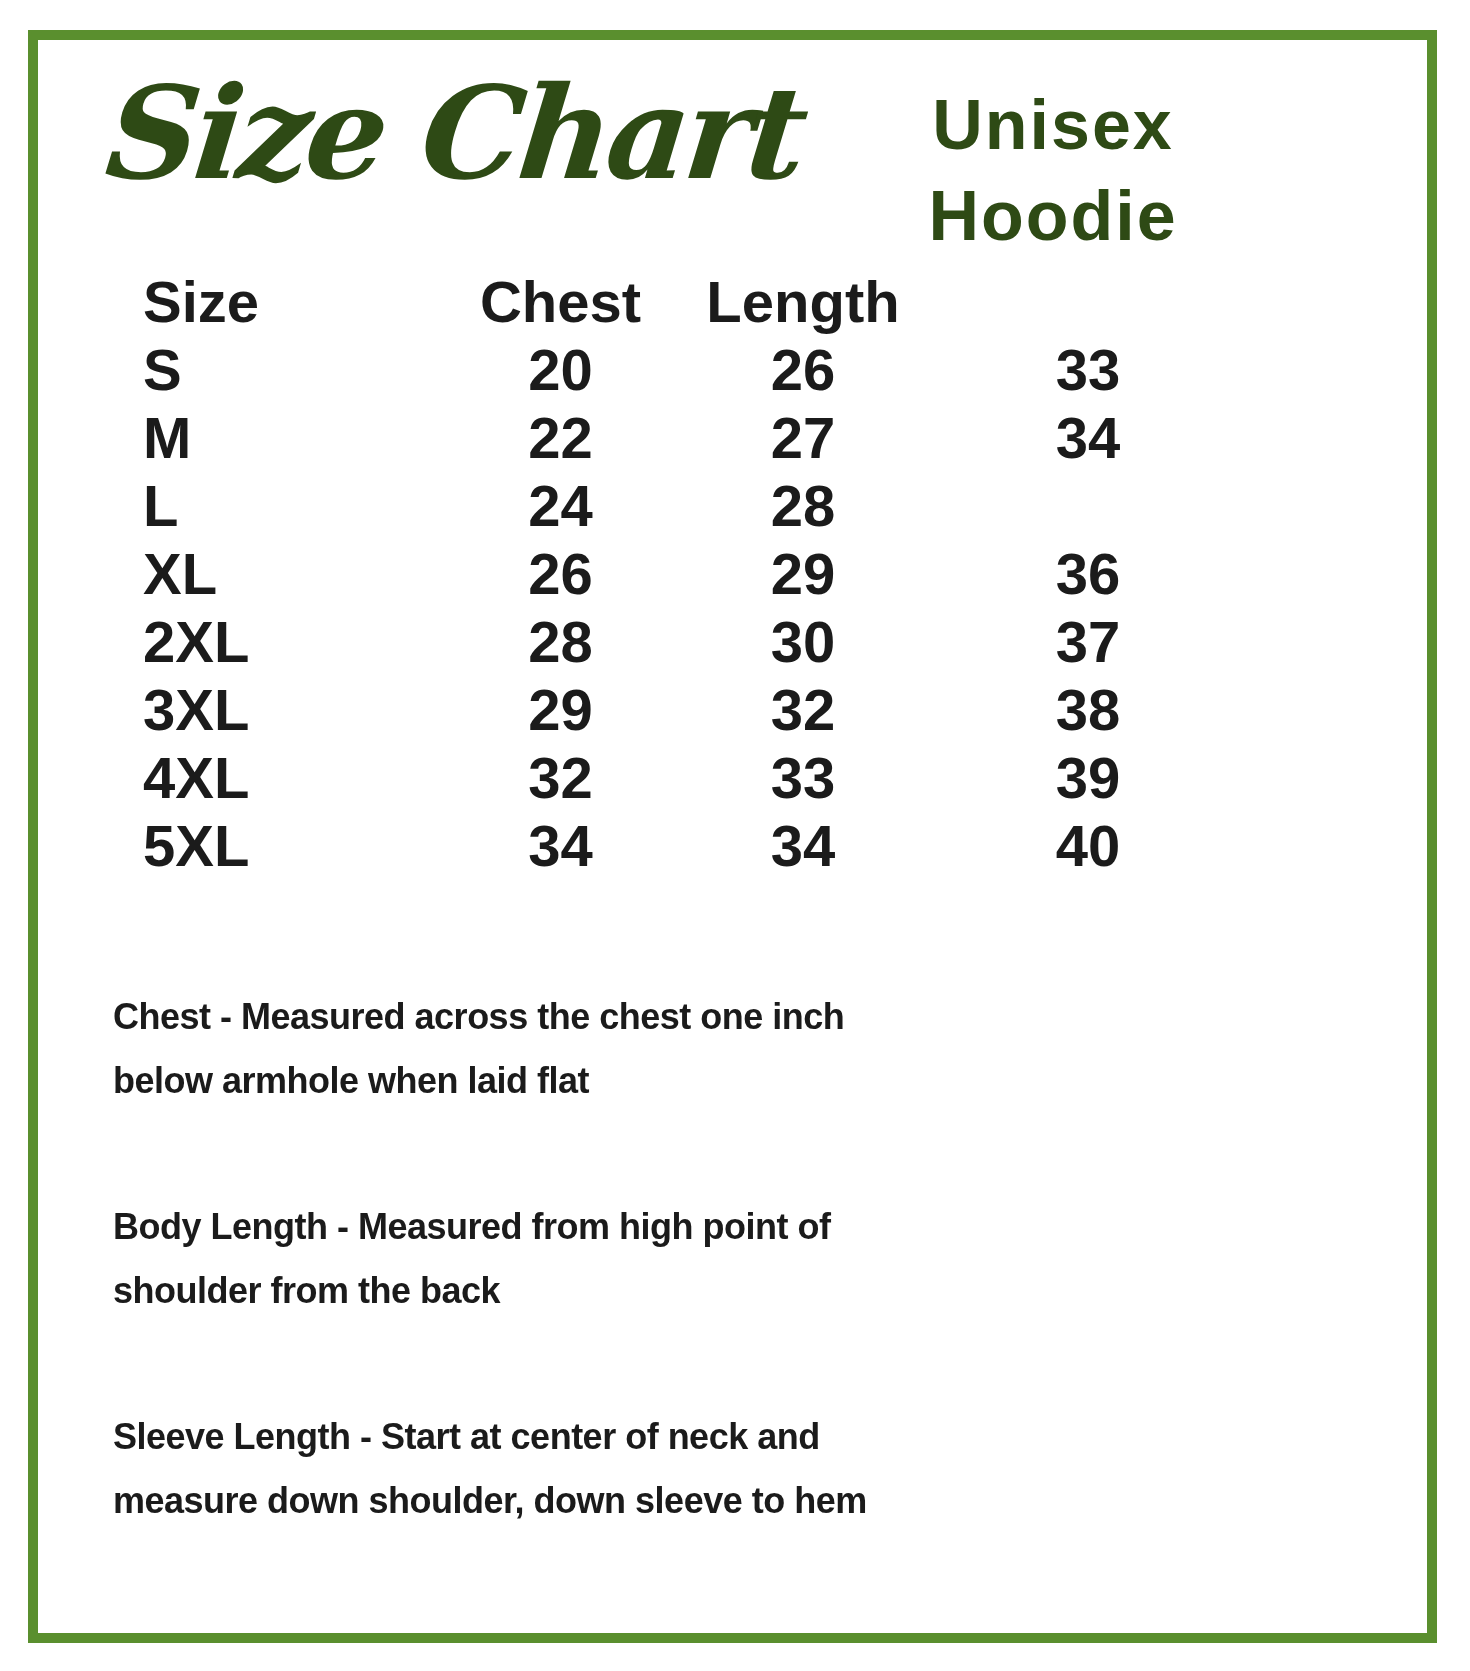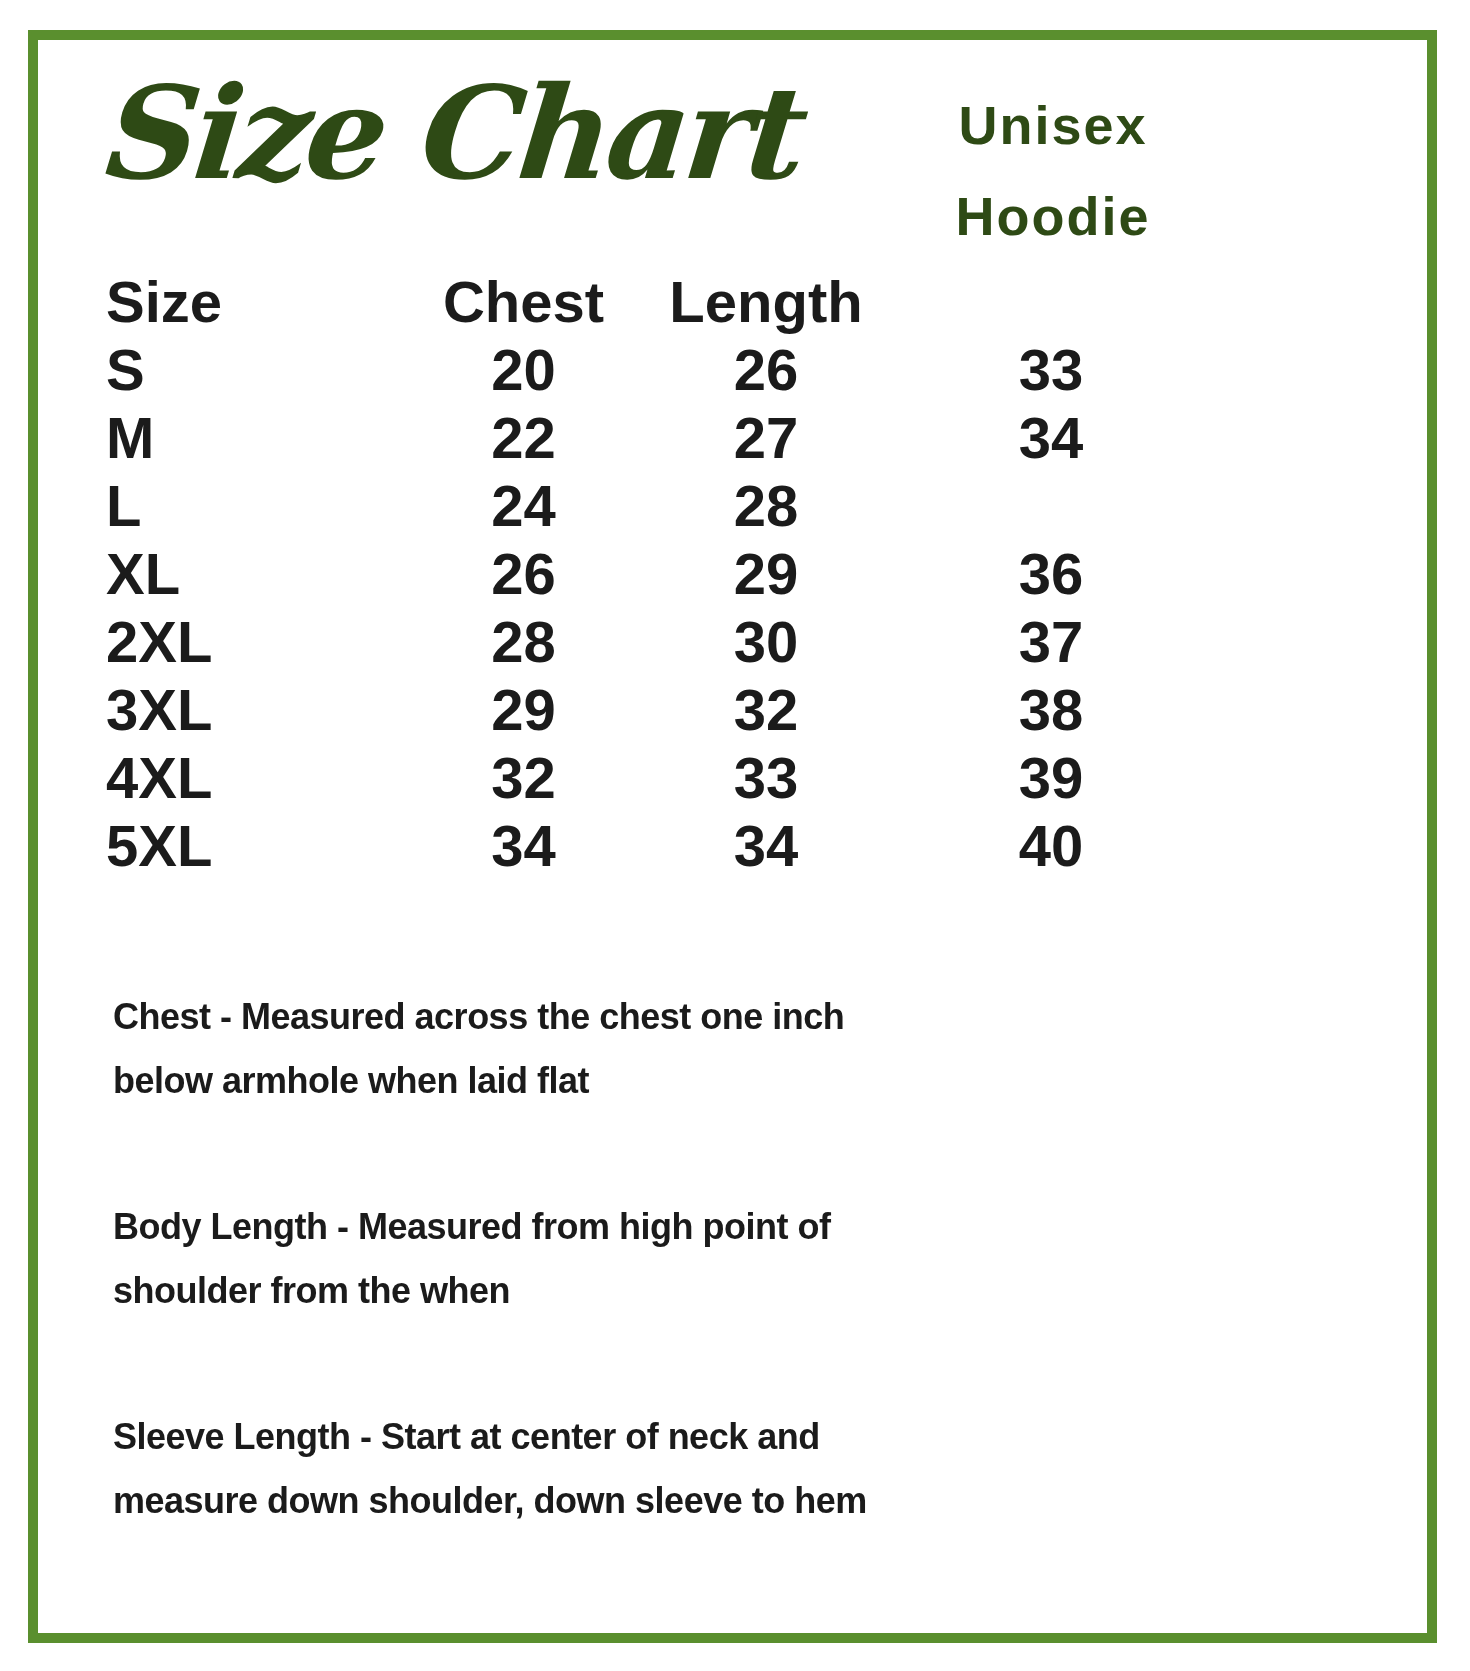--- a/index.html
+++ b/index.html
@@ -30,31 +30,31 @@
     color: #2e4a15;
     transform: skewX(-6deg);
     white-space: nowrap;
   }
   .product {
     position: absolute;
     left: 860px; top: 40px;
     width: 310px;
     text-align: center;
     font-weight: bold;
-    font-size: 54px;
+    font-size: 70px;
     line-height: 91px;
     letter-spacing: 2px;
     color: #2e4a15;
   }
   
   .size-table {
     position: absolute;
     left: 0; top: 228px;
     width: 100%;
-    padding-left: 68px;
+    padding-left: 105px;
     font-weight: bold;
     font-size: 58px;
   }
   .tr {
     display: grid;
     grid-template-columns: 310px 215px 270px 300px;
     height: 68px;
     line-height: 68px;
   }
   .td { white-space: nowrap; }
@@ -143,21 +143,21 @@
     </div>
   </div>
 
   <div class="notes">
     <div class="note">
       <div>Chest - Measured across the chest one inch</div>
       <div>below armhole when laid flat</div>
     </div>
     <div class="note">
       <div>Body Length - Measured from high point of</div>
-      <div>shoulder from the when</div>
+      <div>shoulder from the back</div>
     </div>
     <div class="note">
       <div>Sleeve Length - Start at center of neck and</div>
       <div>measure down shoulder, down sleeve to hem</div>
     </div>
   </div>
 
 </div>
 
 </body></html>

